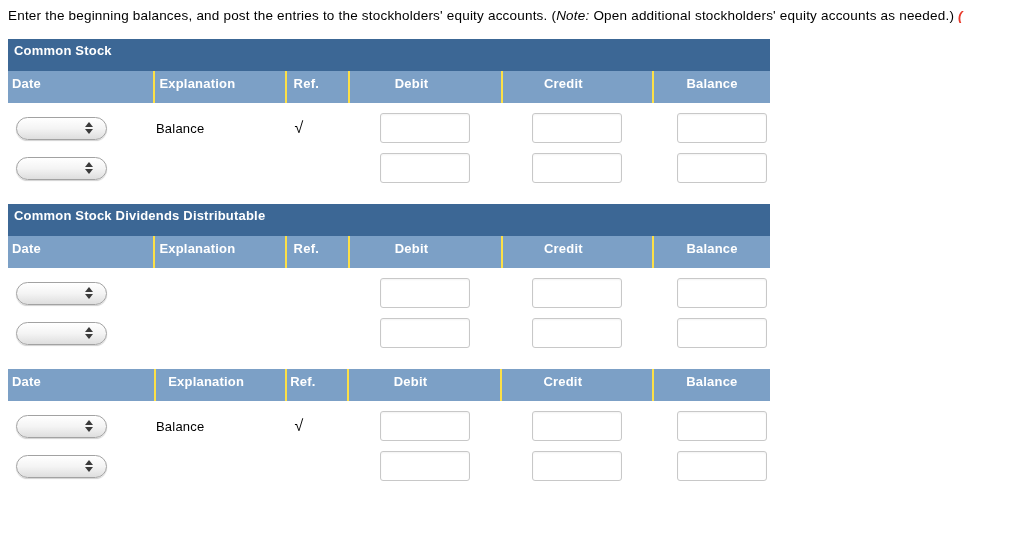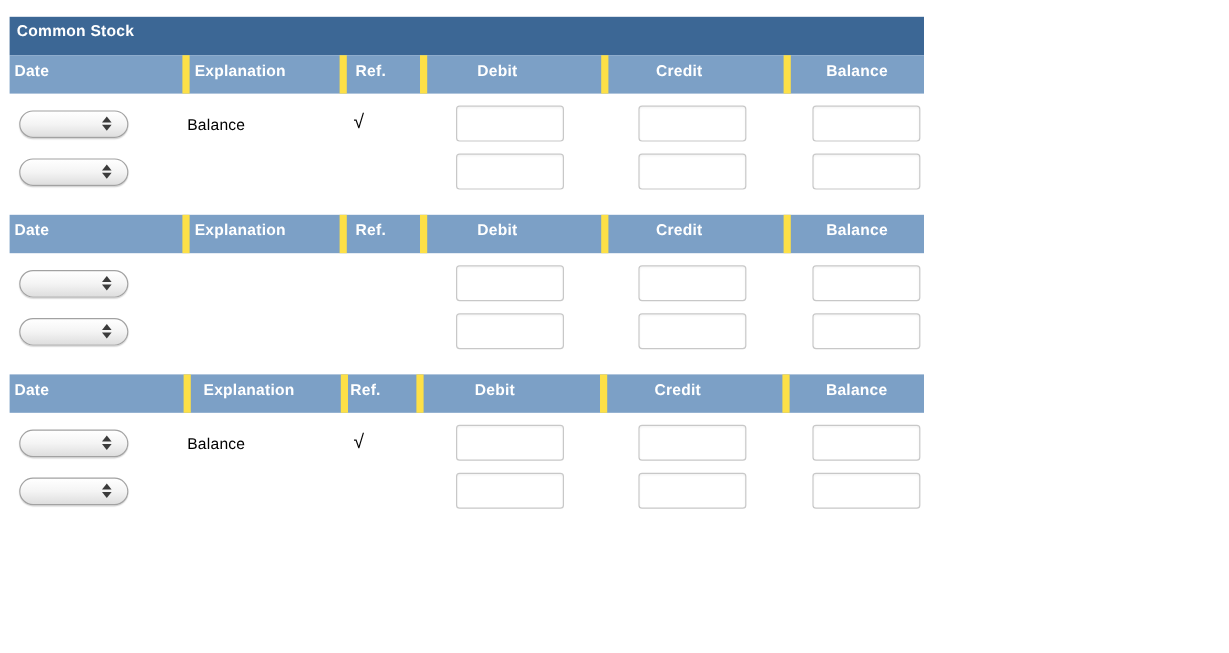--- a/index.html
+++ b/index.html
@@ -15,21 +15,21 @@
 
   .ledgers { margin-top:14px; }
   .ledger { width:762px; margin:0 0 13px 8px; }
   .ledger-title {
     height:32px; background:#3c6795; color:#fff; font-weight:bold;
     font-size:13px; padding:4px 16px 0 6px; letter-spacing:.2px;
   }
   .ledger-cols { display:flex; height:32px; background:#7ca0c6;gap:28px; }
   .ledger-cols .col {
     color:#fff; font-weight:bold; font-size:13px; padding-top:5px;
-    letter-spacing:.2px; border-left:6px solid #fde047;
+    letter-spacing:.2px; border-left:2px solid #fde047;
   }
   .ledger-cols .col:first-child { border-left:none; }
   .c-date { width:144px; padding-left:4px; }
   .c-expl { width:126px; padding-left:4px; }
   .c-ref  { width:42px;  padding-left:7px; }
   .c-debit{ width:153px; text-align:center; }
   .c-cred { width:152px; text-align:center; }
   .c-bal  { width:145px; text-align:center; }
   .center-head .c-expl { text-align:center; padding-left:0; }
   .center-head .c-ref  { text-align:center; padding-left:0; }
@@ -65,20 +65,21 @@
     background:#fff; box-shadow:inset 0 1px 2px rgba(0,0,0,.05);
     font-family:"Liberation Sans", sans-serif; font-size:13px; padding:0 4px;
     outline:none;
   }
 </style>
 </head>
 <body>
 
 <div class="page">
 
+  <div class="instr"><span>Enter the beginning balances, and post the entries to the stockholders' equity accounts. (</span><span class="note">Note:</span><span> Open additional stockholders' equity accounts as needed.) </span><span class="red">(</span></div>
 
   <div class="ledgers">
 
     <div class="ledger">
       <div class="ledger-title">Common Stock</div>
       <div class="ledger-cols">
         <div class="col c-date">Date</div>
         <div class="col c-expl">Explanation</div>
         <div class="col c-ref">Ref.</div>
         <div class="col c-debit">Debit</div>
@@ -125,20 +126,21 @@
               <input class="amt" value="" style="">
             </div>
           <div class="cell c-bal">
               <input class="amt" value="" style="">
             </div>
         </div>
       </div>
     </div>
 
     <div class="ledger">
+      <div class="ledger-title">Common Stock Dividends Distributable</div>
       <div class="ledger-cols">
         <div class="col c-date">Date</div>
         <div class="col c-expl">Explanation</div>
         <div class="col c-ref">Ref.</div>
         <div class="col c-debit">Debit</div>
         <div class="col c-cred">Credit</div>
         <div class="col c-bal">Balance</div>
       </div>
       <div class="ledger-body">
         <div class="lrow">

